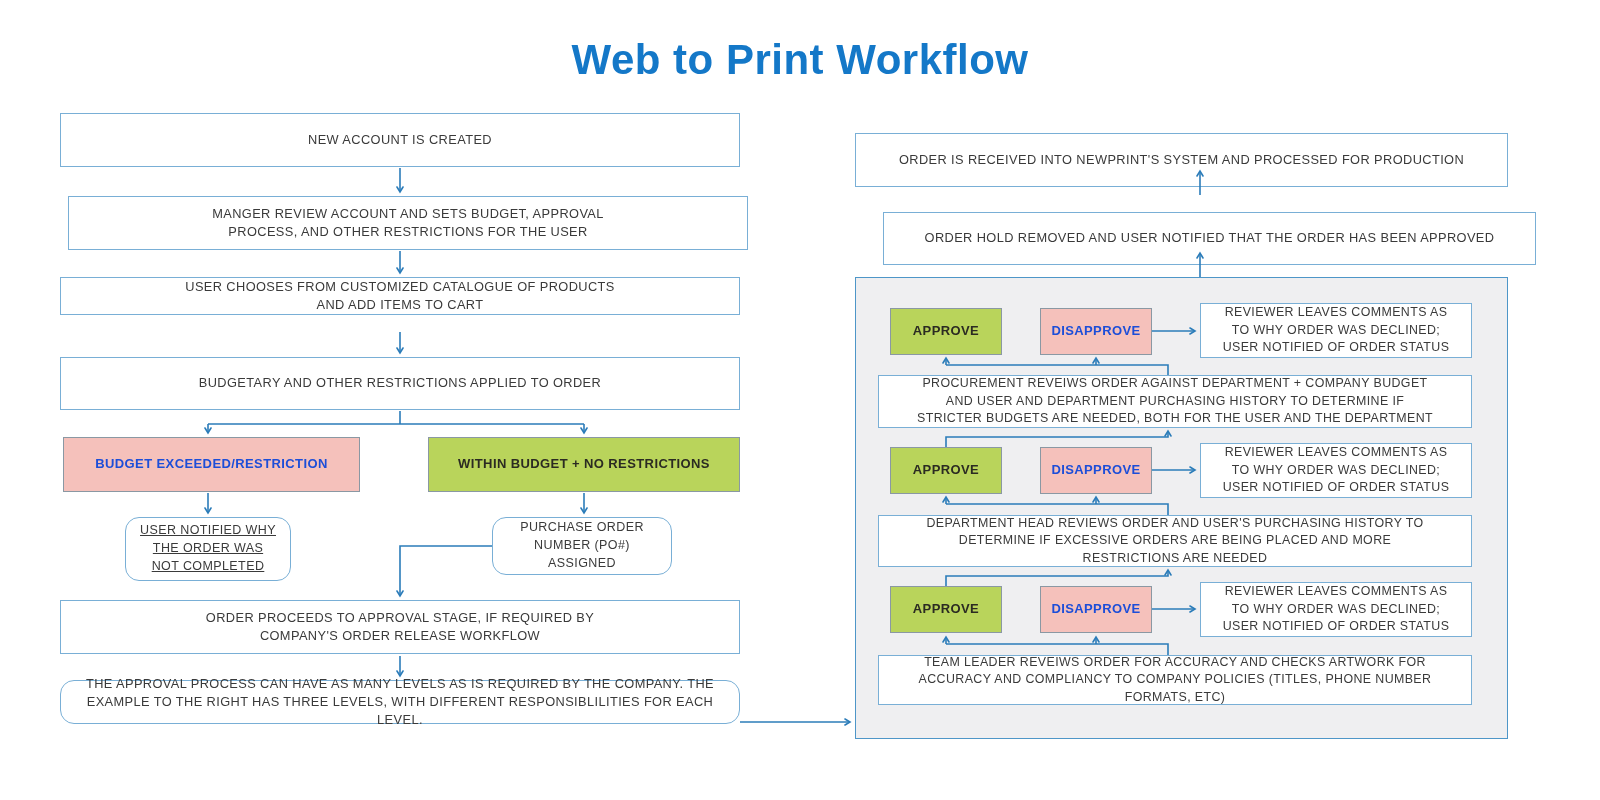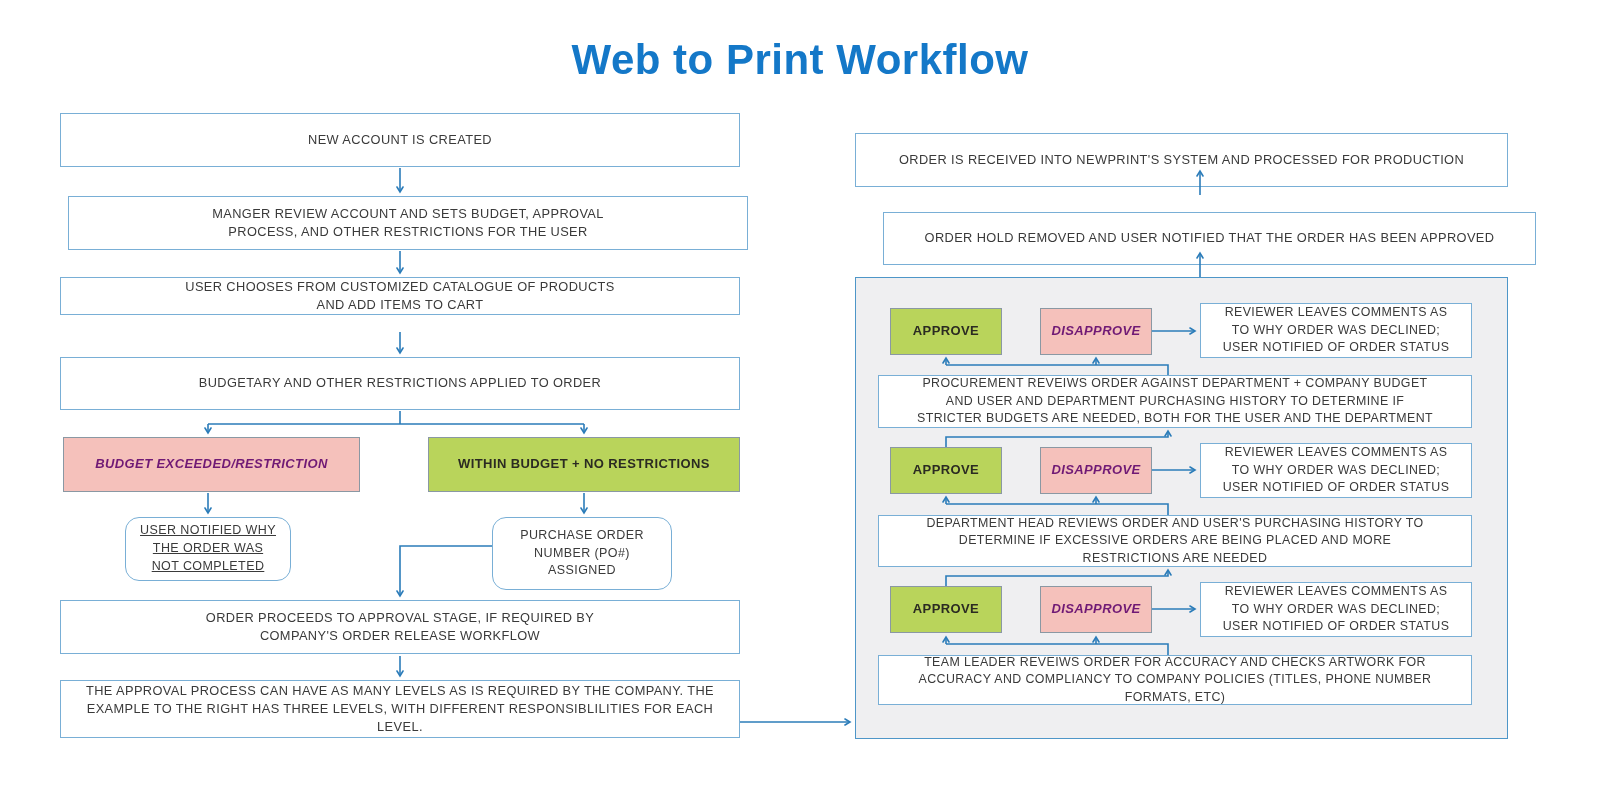--- a/index.html
+++ b/index.html
@@ -15,21 +15,21 @@
   }
   html,body{margin:0;padding:0;background:#fff;}
   .canvas{position:relative;width:1600px;height:800px;background:#fff;overflow:hidden;
           font-family:"Liberation Sans",sans-serif;}
   .title{position:absolute;top:36px;left:0;width:1600px;text-align:center;
          font-size:42px;font-weight:800;color:var(--title-blue);letter-spacing:.5px;}
   .box{position:absolute;box-sizing:border-box;background:#fff;border:1px solid var(--box-border);
        display:flex;align-items:center;justify-content:center;text-align:center;
        font-size:12.8px;line-height:1.42;color:var(--text-dark);letter-spacing:.4px;}
   .fill{border:1px solid var(--fill-border);font-weight:700;font-size:13px;color:#2b2b22;}
-  .pink{background:var(--disapprove-pink);color:#701a75;font-style:italic;}
+  .pink{background:var(--disapprove-pink);color:#1d4ed8;}
   .green{background:var(--approve-green);}
   .rounded{border-radius:14px;font-size:12.5px;}
   .panel{position:absolute;box-sizing:border-box;background:var(--panel-bg);
          border:1px solid var(--panel-border);}
   svg.wires{position:absolute;left:0;top:0;pointer-events:none;}
   .wire{stroke:var(--line-blue);stroke-width:1.6;fill:none;}
   .arrowhead{stroke:var(--line-blue);stroke-width:1.6;fill:none;stroke-linecap:round;}
 </style>
 </head>
 <body>
@@ -45,25 +45,25 @@
   <div class="box" style="left:60px;top:277px;width:680px;height:38px;padding:0 120px;">USER CHOOSES FROM CUSTOMIZED CATALOGUE OF PRODUCTS AND ADD ITEMS TO CART</div>
 
   <div class="box" style="left:60px;top:357px;width:680px;height:53px;padding:0 110px;">BUDGETARY AND OTHER RESTRICTIONS APPLIED TO ORDER</div>
 
   <div class="box fill pink" style="left:63px;top:437px;width:297px;height:55px;padding:0 20px;">BUDGET EXCEEDED/RESTRICTION</div>
 
   <div class="box fill green" style="left:428px;top:437px;width:312px;height:55px;padding:0 20px;">WITHIN BUDGET + NO RESTRICTIONS</div>
 
   <div class="box rounded" style="left:125px;top:517px;width:166px;height:64px;padding:0 14px;text-decoration:underline;">USER NOTIFIED WHY THE ORDER WAS NOT COMPLETED</div>
 
-  <div class="box rounded" style="left:492px;top:517px;width:180px;height:73px;padding:0 14px;">PURCHASE ORDER NUMBER (PO#) ASSIGNED</div>
+  <div class="box rounded" style="left:492px;top:517px;width:180px;height:58px;padding:0 14px;">PURCHASE ORDER NUMBER (PO#) ASSIGNED</div>
 
   <div class="box" style="left:60px;top:600px;width:680px;height:54px;padding:0 140px;">ORDER PROCEEDS TO APPROVAL STAGE, IF REQUIRED BY COMPANY'S ORDER RELEASE WORKFLOW</div>
 
-  <div class="box" style="left:60px;top:680px;width:680px;height:58px;padding:0 22px;">THE APPROVAL PROCESS CAN HAVE AS MANY LEVELS AS IS REQUIRED BY THE COMPANY. THE EXAMPLE TO THE RIGHT HAS THREE LEVELS, WITH DIFFERENT RESPONSIBLILITIES FOR EACH LEVEL.</div>
+  <div class="box" style="left:60px;top:680px;width:680px;height:44px;padding:0 22px;border-radius:14px;">THE APPROVAL PROCESS CAN HAVE AS MANY LEVELS AS IS REQUIRED BY THE COMPANY. THE EXAMPLE TO THE RIGHT HAS THREE LEVELS, WITH DIFFERENT RESPONSIBLILITIES FOR EACH LEVEL.</div>
 
   <div class="box" style="left:855px;top:113px;width:653px;height:54px;padding:0 40px;margin-top:20px;">ORDER IS RECEIVED INTO NEWPRINT'S SYSTEM AND PROCESSED FOR PRODUCTION</div>
 
   <div class="box" style="left:855px;top:212px;width:653px;height:53px;padding:0 40px;margin-left:28px;">ORDER HOLD REMOVED AND USER NOTIFIED THAT THE ORDER HAS BEEN APPROVED</div>
 
   <div class="panel" style="left:855px;top:277px;width:653px;height:462px;"></div>
 
   <div class="box fill green" style="left:890px;top:308px;width:112px;height:47px;">APPROVE</div>
   <div class="box fill pink" style="left:1040px;top:308px;width:112px;height:47px;">DISAPPROVE</div>
   <div class="box" style="left:1200px;top:303px;width:272px;height:55px;padding:0 14px;font-size:12.4px;">REVIEWER LEAVES COMMENTS AS TO WHY ORDER WAS DECLINED; USER NOTIFIED OF ORDER STATUS</div>

